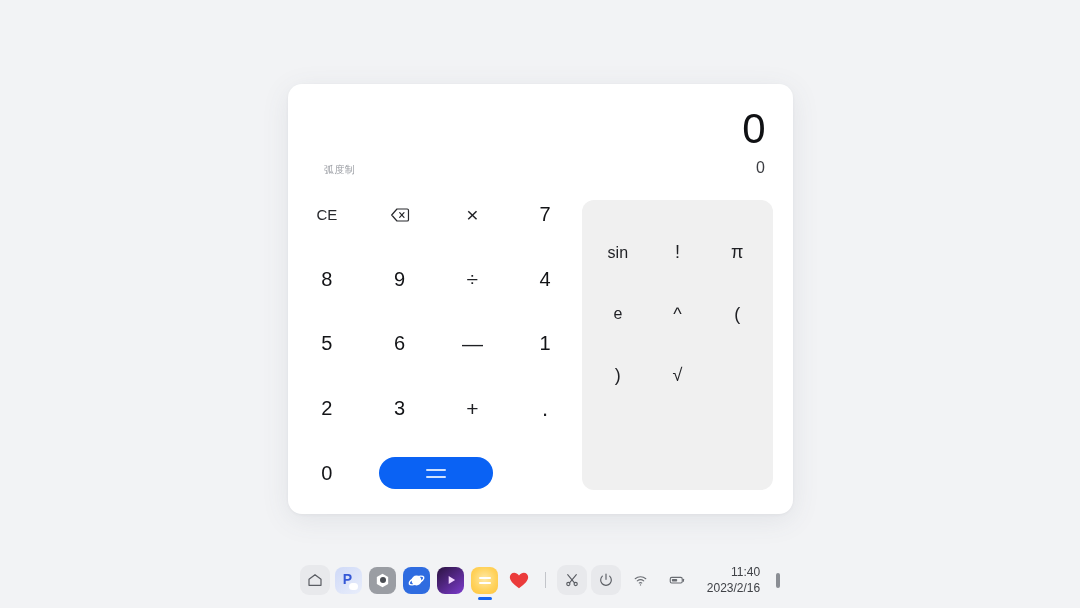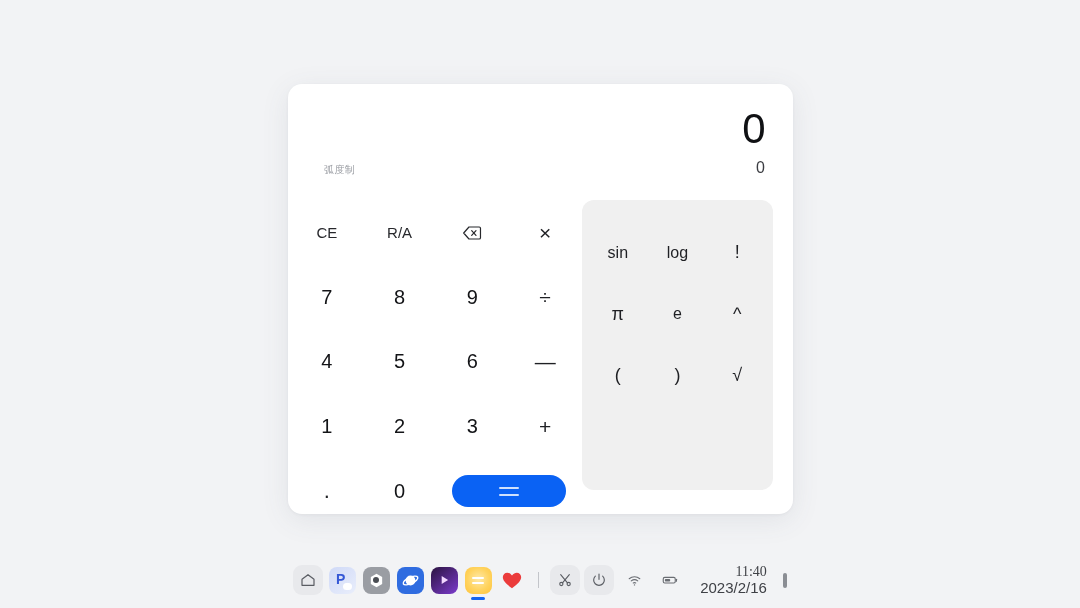--- a/index.html
+++ b/index.html
@@ -60,21 +60,21 @@
     font-size: 10px;
     line-height: 12px;
     color: #9a9da3;
     letter-spacing: 0.4px;
   }
 
   
   .keypad {
     position: absolute;
     left: 14px;
-    top: 128px;
+    top: 110px;
     width: 268px;
     height: 300px;
     display: grid;
     grid-template-columns: repeat(4, 1fr);
     grid-template-rows: repeat(5, 1fr);
     column-gap: 0px;
     row-gap: 0px;
     gap: 23px;
   }
   .key {
@@ -203,22 +203,22 @@
     margin: 0 3px;
     cursor: default;
   }
   .tb-clock {
     margin-left: 10px;
     text-align: right;
     line-height: 12px;
     color: #3f4146;
     cursor: default;
   }
-  .tb-clock .t { font-size: 14px; display: block; font-family: Liberation Serif, serif; }
-  .tb-clock .d { font-size: 15px; display: block; margin-top: 4px; }
+  .tb-clock .t { font-size: 12px; display: block; }
+  .tb-clock .d { font-size: 12px; display: block; margin-top: 4px; }
   .tb-handle {
     width: 4px;
     height: 15px;
     border-radius: 2px;
     background: #8b8e94;
     margin-left: 12px;
     cursor: default;
   }
 
   
@@ -244,23 +244,20 @@
     <div class="display-primary">0</div>
     <div class="display-secondary">0</div>
     <div class="mode-label">弧度制</div>
   </div>
 
   <div class="keypad" id="keypad">
       <div class="key func">
         <span>CE</span>
       </div>
       <div class="key func">
-        <span>R/A</span>
-      </div>
-      <div class="key func">
         <svg class="bksp-icon" width="20" height="16" viewBox="0 0 24 20" fill="none" stroke="#27282c" stroke-width="1.5" stroke-linecap="round" stroke-linejoin="round">
           <path d="M8.2 2.5 H21 a1.6 1.6 0 0 1 1.6 1.6 v11.8 a1.6 1.6 0 0 1 -1.6 1.6 H8.2 L1.6 10 Z"></path>
           <path d="M11.6 7 L17 13"></path>
           <path d="M17 7 L11.6 13"></path>
         </svg>
       </div>
       <div class="key op">
         <span>×</span>
       </div>
       <div class="key digit">
@@ -306,23 +303,20 @@
         <span>0</span>
       </div>
       <div class="key-equals">
         <span class="eq-glyph"></span>
       </div>
     </div>
 
   <div class="sci-panel" id="sci-panel">
       <div class="sci-key">
         <span>sin</span>
-      </div>
-      <div class="sci-key">
-        <span>log</span>
       </div>
       <div class="sci-key sym">
         <span>!</span>
       </div>
       <div class="sci-key sym">
         <span>π</span>
       </div>
       <div class="sci-key">
         <span>e</span>
       </div>

